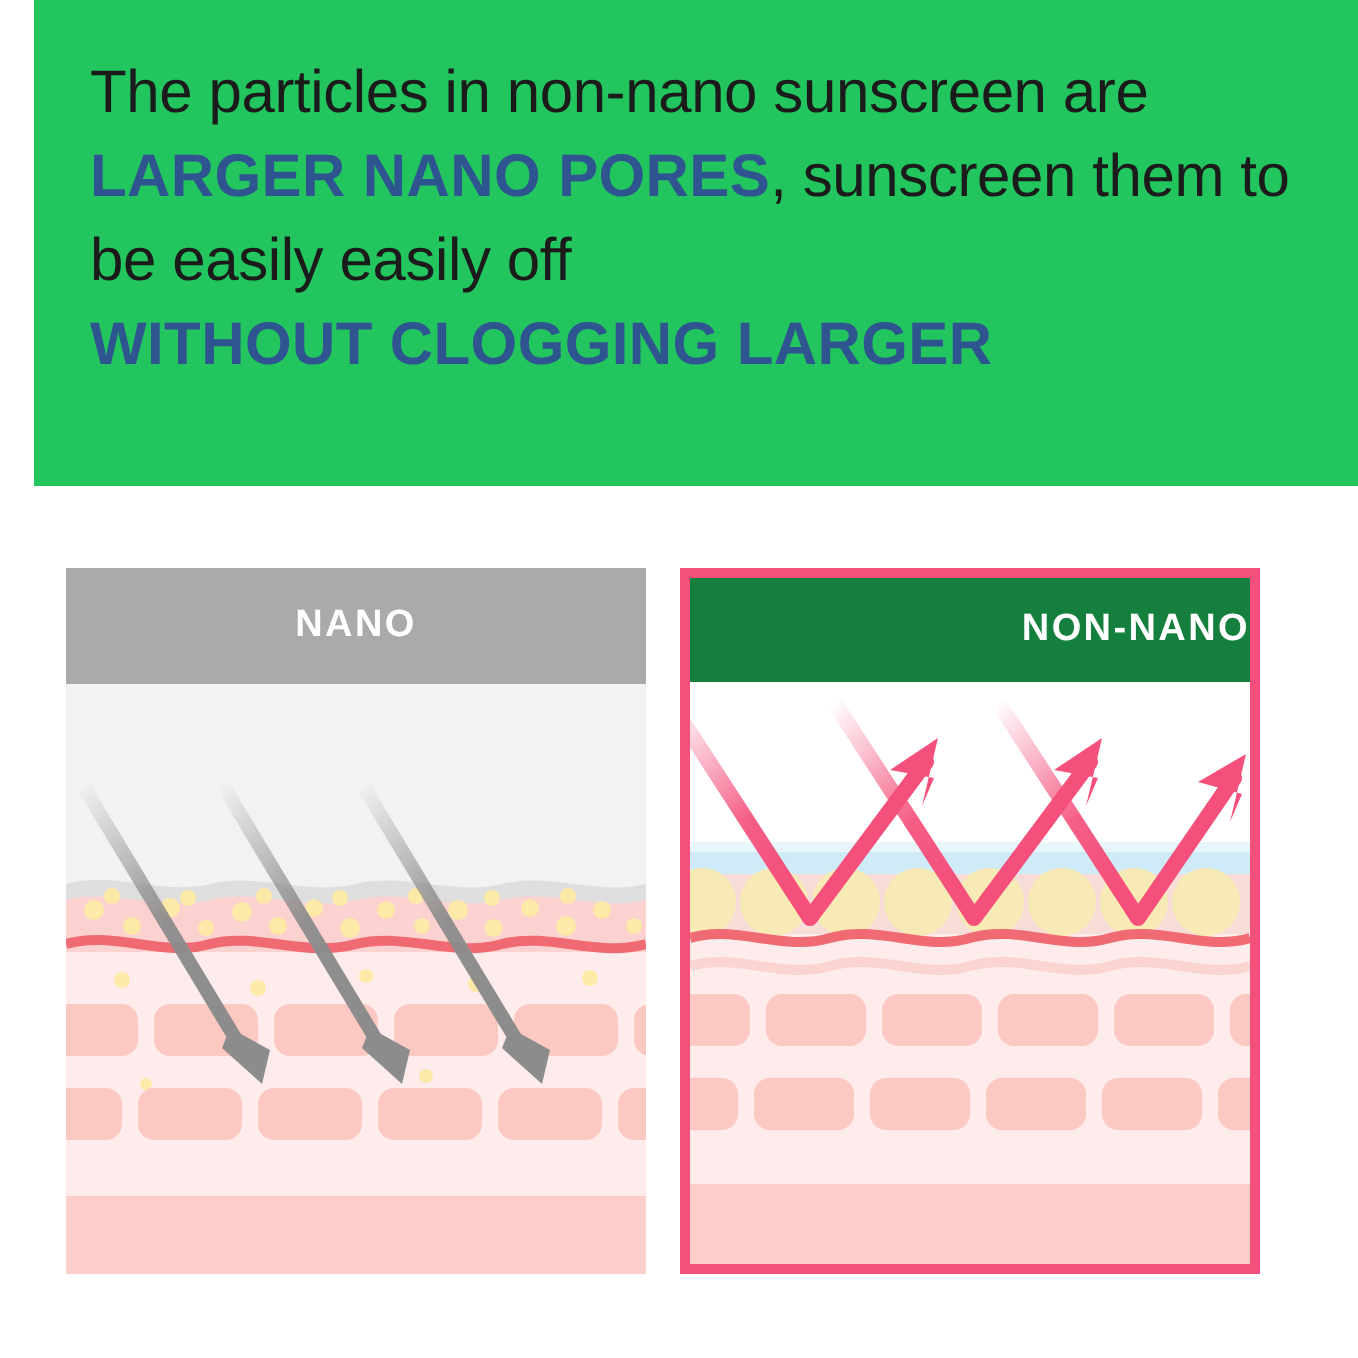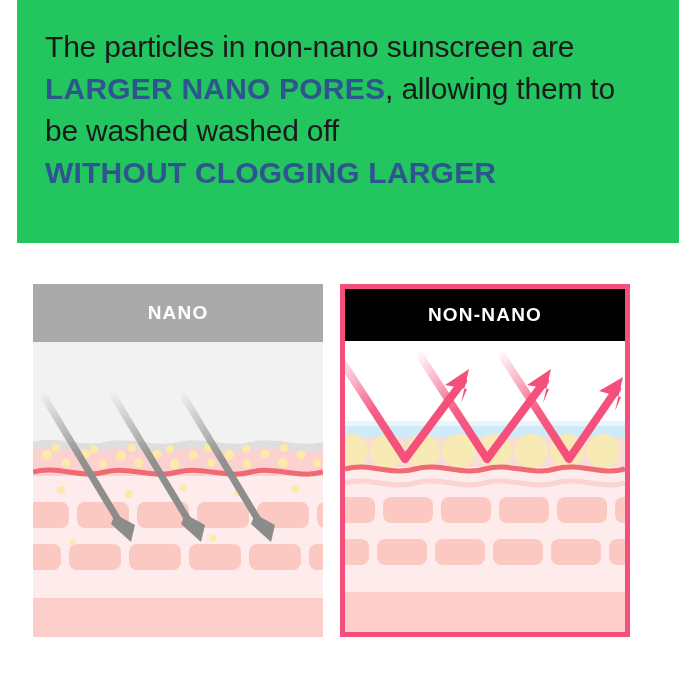--- a/index.html
+++ b/index.html
@@ -35,44 +35,44 @@
   .panel { position:absolute; top:34px; width:290px; height:353px; }
   .panel-nano     { left:33px; }
   .panel-nonnano  { left:340px; border:5px solid #f4507b; background:#ffffff; }
 
   .panel-header {
     position:relative; width:100%; height:58px;
     display:flex; align-items:center; justify-content:center;
     color:#ffffff; font-weight:700; font-size:19px; letter-spacing:1.2px;
   }
   .header-nano    { background:#aaaaaa; }
-  .header-nonnano { background:#000000; height:52px; }
+  .header-nonnano { background:#15803d; height:52px;justify-content:flex-end; }
 
   
   .panel-body { position:relative; width:100%; overflow:hidden; }
   .body-nano    { height:295px; background:#f2f2f2; }
   .body-nonnano { height:291px; background:#ffffff; }
   svg { display:block; }
   .svg-overlay { position:absolute; left:0; top:0; width:100%; height:100%; pointer-events:none; }
 </style>
 </head>
 <body>
 
 <div class="page">
 
   <div class="banner">
     <div class="headline">
       <div class="line">
         <span class="hl-plain">The particles in non-nano sunscreen are</span>
       </div>
       <div class="line">
-        <span class="hl-blue">LARGER NANO PORES</span><span class="hl-plain">, allowing them to</span>
-      </div>
-      <div class="line">
-        <span class="hl-plain">be washed washed off</span>
+        <span class="hl-blue">LARGER NANO PORES</span><span class="hl-plain">, sunscreen them to</span>
+      </div>
+      <div class="line">
+        <span class="hl-plain">be easily easily off</span>
       </div>
       <div class="line">
         <span class="hl-blue">WITHOUT CLOGGING LARGER</span>
       </div>
     </div>
   </div>
 
   <div class="panels">
 
     <div class="panel panel-nano">

